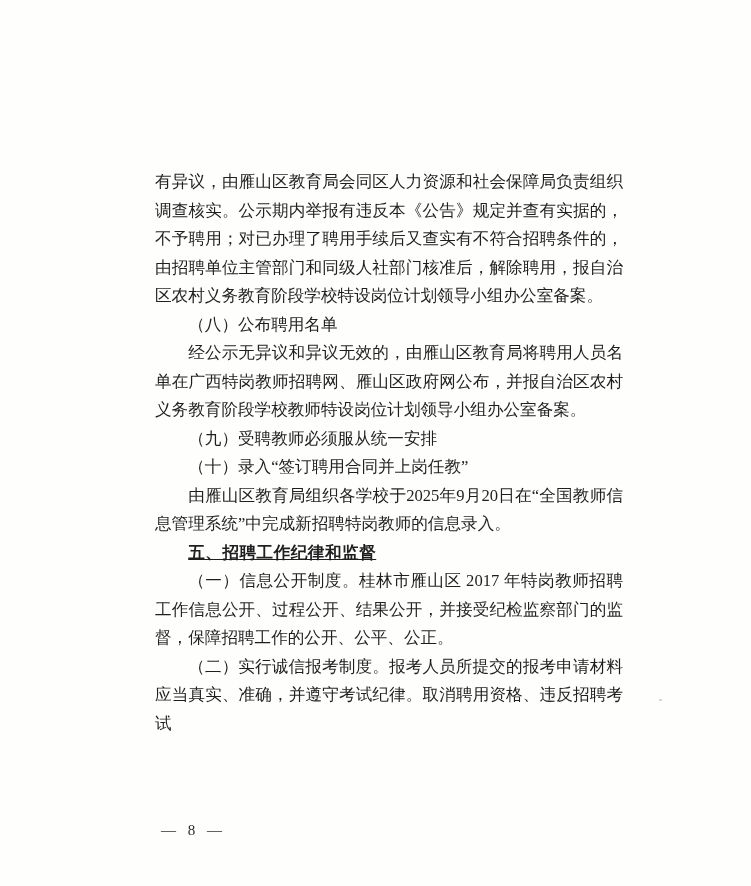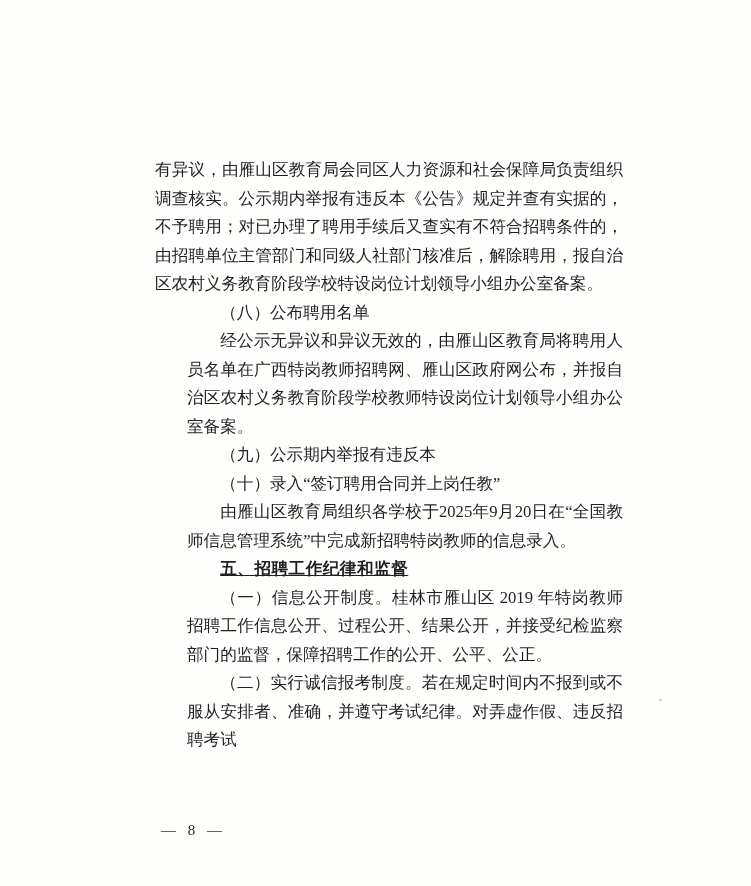--- a/index.html
+++ b/index.html
@@ -11,34 +11,33 @@
     position: relative;
     width: 751px;
     height: 886px;
     background: #fefefd;
     overflow: hidden;
     font-family: "Liberation Serif", "DejaVu Serif", serif;
   }
   .content {
     position: absolute;
     left: 155px;
-    top: 156px;
+    top: 168px;
     width: 468px;
     color: #1f1f1f;
   }
   .para {
     font-size: 16.6px;
     line-height: 28.5px;
     text-align: justify;
     margin: 0;
     color: #1f1f1f;
   }
   .para.indent {
     text-indent: 2em;
-    margin-left: 32px;
   }
   .para.subheading {
     text-align: left;
   }
   .para.heading {
     font-family: "Liberation Sans", "DejaVu Sans", sans-serif;
     font-weight: bold;
     text-align: left;
     letter-spacing: 0.5px;
     text-decoration: underline;
@@ -64,22 +63,22 @@
   }
 </style>
 </head>
 <body>
 
 <div class="page">
   <div class="content" id="content">
       <div class="para body">有异议，由雁山区教育局会同区人力资源和社会保障局负责组织调查核实。公示期内举报有违反本《公告》规定并查有实据的，不予聘用；对已办理了聘用手续后又查实有不符合招聘条件的，由招聘单位主管部门和同级人社部门核准后，解除聘用，报自治区农村义务教育阶段学校特设岗位计划领导小组办公室备案。</div>
       <div class="para subheading indent">（八）公布聘用名单</div>
       <div class="para body indent">经公示无异议和异议无效的，由雁山区教育局将聘用人员名单在广西特岗教师招聘网、雁山区政府网公布，并报自治区农村义务教育阶段学校教师特设岗位计划领导小组办公室备案。</div>
-      <div class="para subheading indent">（九）公示期内举报有违反本</div>
+      <div class="para subheading indent">（九）受聘教师必须服从统一安排</div>
       <div class="para subheading indent">（十）录入“签订聘用合同并上岗任教”</div>
       <div class="para body indent">由雁山区教育局组织各学校于2025年9月20日在“全国教师信息管理系统”中完成新招聘特岗教师的信息录入。</div>
       <div class="para heading indent">五、招聘工作纪律和监督</div>
-      <div class="para body indent">（一）信息公开制度。桂林市雁山区 2019 年特岗教师招聘工作信息公开、过程公开、结果公开，并接受纪检监察部门的监督，保障招聘工作的公开、公平、公正。</div>
-      <div class="para body indent">（二）实行诚信报考制度。若在规定时间内不报到或不服从安排者、准确，并遵守考试纪律。对弄虚作假、违反招聘考试</div>
+      <div class="para body indent">（一）信息公开制度。桂林市雁山区 2017 年特岗教师招聘工作信息公开、过程公开、结果公开，并接受纪检监察部门的监督，保障招聘工作的公开、公平、公正。</div>
+      <div class="para body indent">（二）实行诚信报考制度。报考人员所提交的报考申请材料应当真实、准确，并遵守考试纪律。取消聘用资格、违反招聘考试</div>
     </div>
   <div class="speck"></div>
   <div class="footer">— 8 —</div>
 </div>
 
 </body></html>

